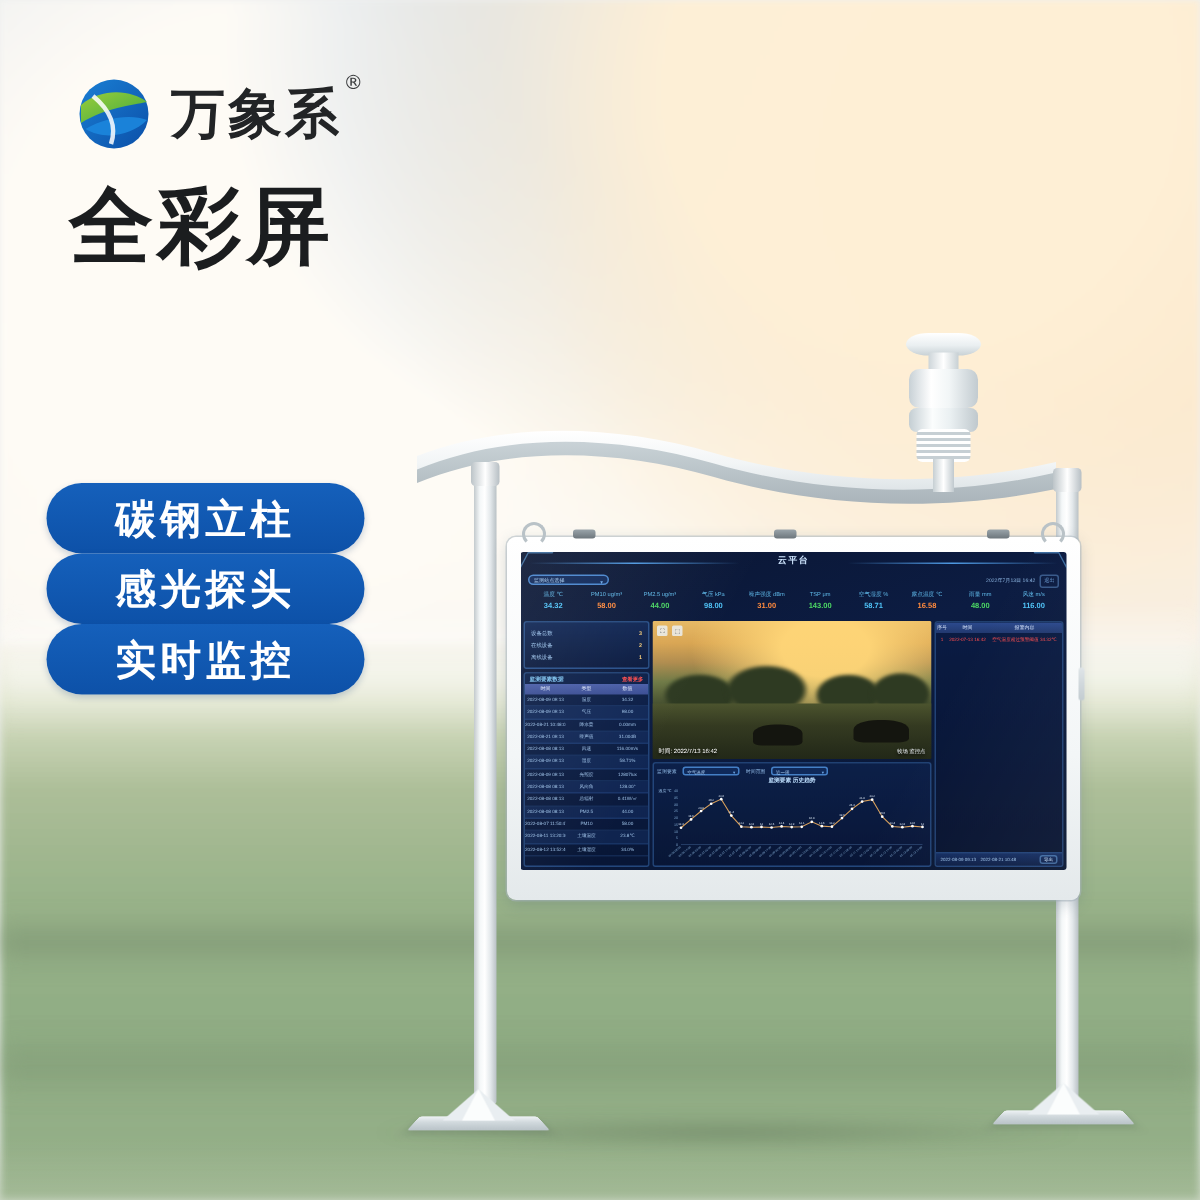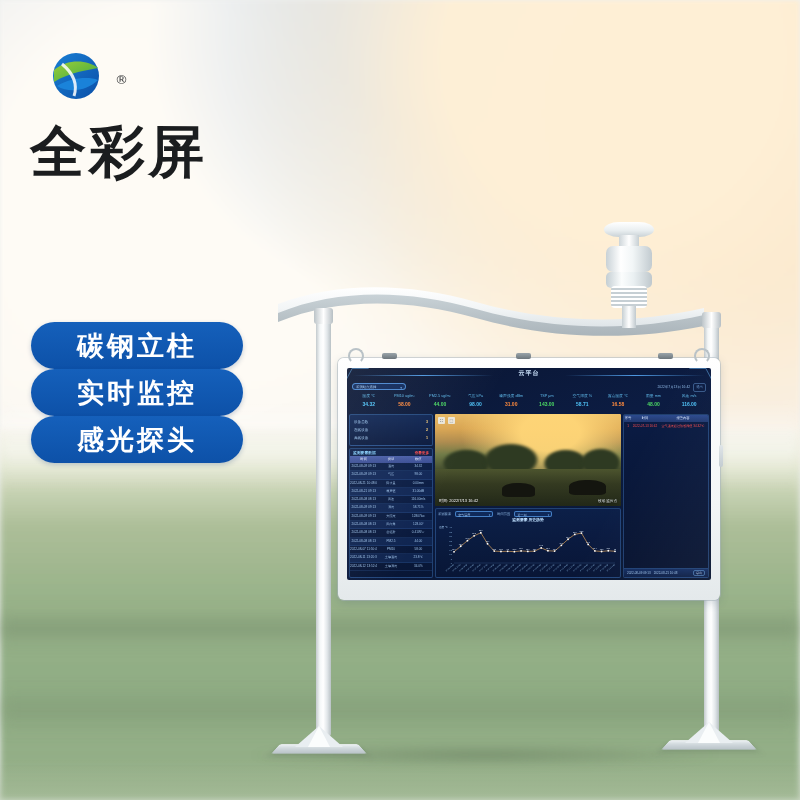--- a/index.html
+++ b/index.html
@@ -49,21 +49,21 @@
   .logo-mark{width:56px;height:56px;position:relative;}
   .logo-text{
     font-family:"DejaVu Sans","Liberation Sans",sans-serif;
     font-size:36px;font-weight:bold;color:#222426;letter-spacing:2px;
     position:relative;white-space:nowrap;
   }
   .logo-reg{
     position:absolute;top:-4px;right:-16px;font-size:13px;font-weight:normal;color:#3a3c3e;
   }
 
-  .headline{position:absolute;left:30px;top:118px;}
+  .headline{position:absolute;left:46px;top:118px;}
   .headline .l1,.headline .l2{
     font-family:"DejaVu Sans","Liberation Sans",sans-serif;
     font-weight:bold;color:#1b1d1f;letter-spacing:3px;line-height:1.22;
     white-space:nowrap;
   }
   .headline .l1{font-size:56px;}
   .headline .l2{font-size:56px;margin-top:8px;}
 
   .badges{position:absolute;left:31px;top:322px;display:flex;flex-direction:column;}
   .badge{
@@ -367,32 +367,33 @@
               <stop offset="1" stop-color="#3FA93F"></stop>
           </linearGradient>
         </defs>
         <circle cx="28" cy="28" r="23" fill="url(#gb)"></circle>
         <path d="M6 22 C20 10, 40 12, 50 20 C40 22, 22 24, 6 34 Z" fill="url(#gg)"></path>
         <path d="M9 38 C22 30, 40 28, 50 32 C40 42, 22 46, 9 38 Z" fill="#1C86DD" opacity="0.9"></path>
         <path d="M14 16 C26 26, 30 36, 26 48" stroke="#ffffff" stroke-width="3" fill="none" opacity="0.85"></path>
       </svg>
     </div>
     <div class="logo-text">
+      <span>万象系</span>
       <span class="logo-reg">®</span>
     </div>
   </div>
 
   <div class="headline">
     <div class="l1">全彩屏</div>
   </div>
 
   <div class="badges">
     <div class="badge">碳钢立柱</div>
+    <div class="badge">感光探头</div>
     <div class="badge">实时监控</div>
-    <div class="badge">感光探头</div>
   </div>
 
   <div class="product">
 
     <div class="ground-shadow"></div>
 
     <div class="canopy">
       <svg width="430" height="62" viewBox="0 0 430 62">
         <defs>
           <linearGradient id="cantop" x1="0" y1="0" x2="0" y2="1">

